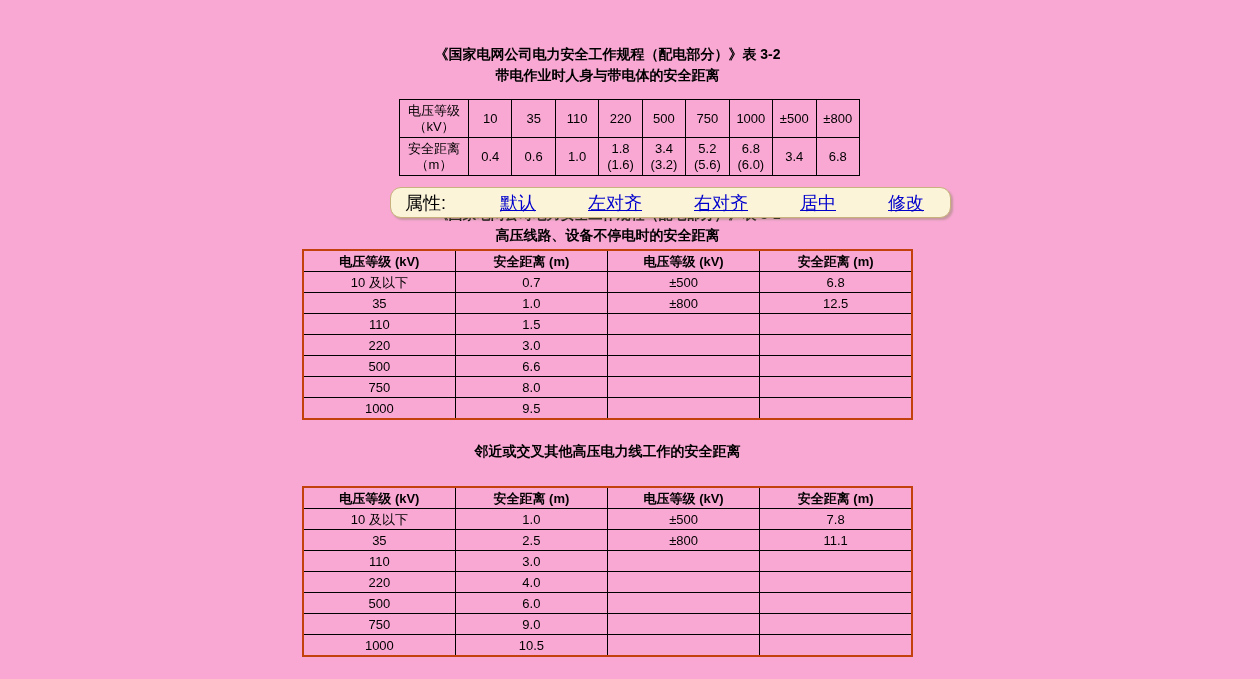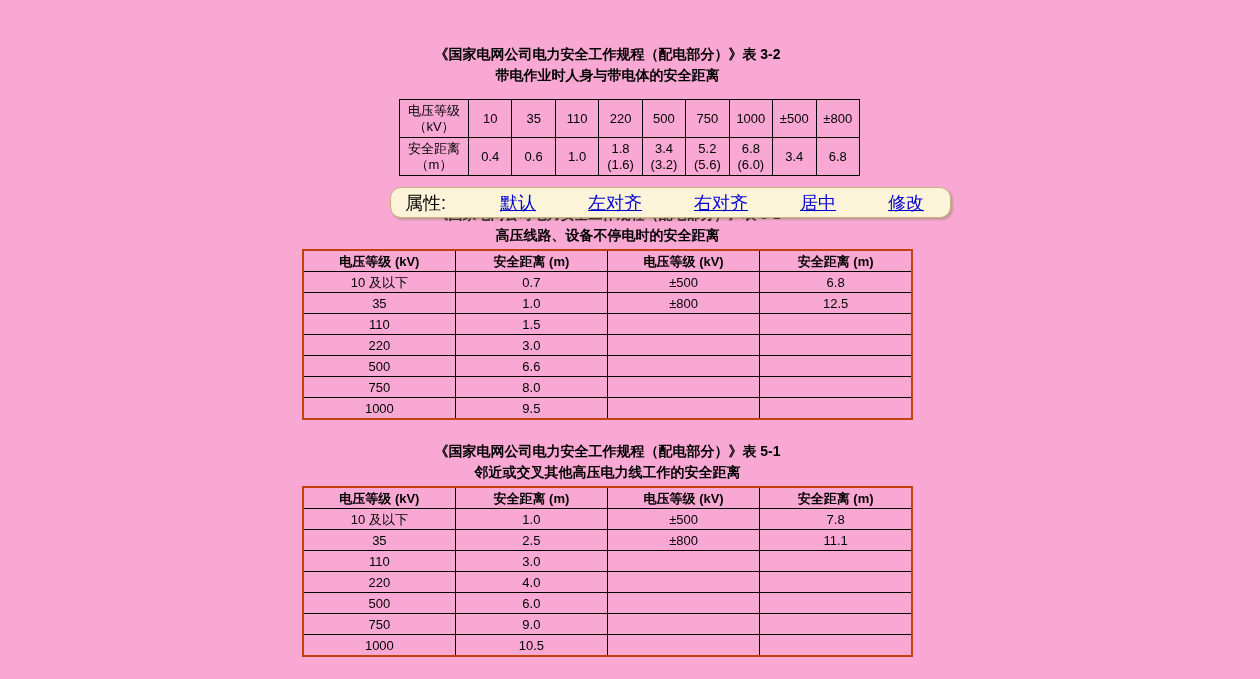--- a/index.html
+++ b/index.html
@@ -211,21 +211,20 @@
           <tr>
             <td>1000</td>
             <td>9.5</td>
             <td></td>
             <td></td>
           </tr>
         </tbody>
     </table>
 
     <div class="doc-title" id="title-5-1">
-      <div>《国家电网公司电力安全工作规程（配电部分）》表 5-1</div>
       <div>邻近或交叉其他高压电力线工作的安全距离</div>
     </div>
 
     <table class="big-table" id="table-5-1">
       <thead>
         <tr>
           <th>电压等级 (kV)</th>
           <th>安全距离 (m)</th>
           <th>电压等级 (kV)</th>
           <th>安全距离 (m)</th>

